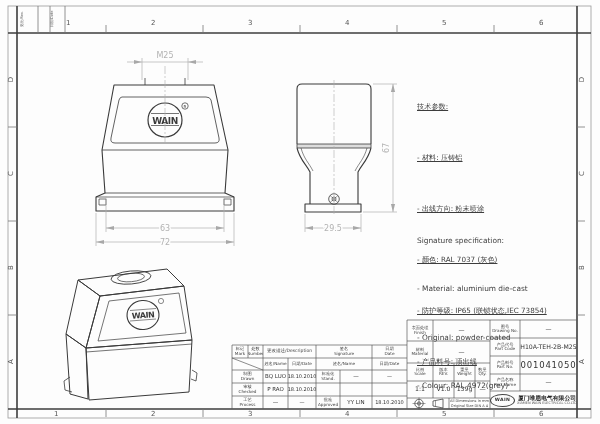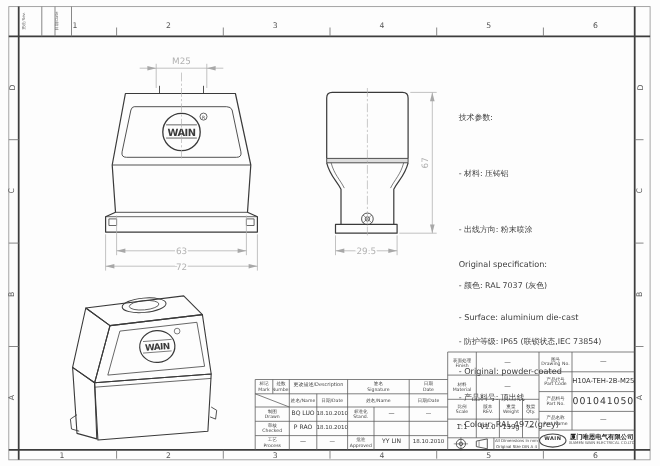--- a/index.html
+++ b/index.html
@@ -4,21 +4,21 @@
 <style>
   html,body{margin:0;padding:0;background:#fff;}
   .page{position:relative;width:600px;height:424px;background:#fdfdfd;
         font-family:"DejaVu Sans",sans-serif;overflow:hidden;}
   svg{position:absolute;left:0;top:0;}
   .zn{position:absolute;font-size:7px;color:#555;line-height:7px;}
   .zl{position:absolute;font-size:7px;color:#555;line-height:7px;transform:rotate(-90deg);}
   .rev{position:absolute;font-size:3.6px;color:#666;transform:rotate(-90deg);transform-origin:center;white-space:nowrap;}
   .spec{position:absolute;color:#3d3d3d;white-space:pre;}
   .spec div{white-space:pre;}
-  .spec-cn div{font-size:7.2px;line-height:13px;}
+  .spec-cn div{font-size:7.2px;line-height:13px;text-decoration:underline;}
   .spec-en div{font-size:7.4px;line-height:10.4px;}
   .cell{position:absolute;display:flex;align-items:center;justify-content:center;
         text-align:center;color:#333;overflow:hidden;line-height:1.05;}
   .stk{flex-direction:column;}.s42{font-size:4.2px;}.s45{font-size:4.5px;}
   .s5{font-size:5px;}.s55{font-size:5.5px;}.s6{font-size:6px;}
   .s62{font-size:6.2px;}.s85{font-size:8.5px;letter-spacing:0.8px;}
   .lbl{color:#444;}
   .oval{border:0.9px solid #444;border-radius:50%;width:23px;height:11px;
         display:flex;align-items:center;justify-content:center;
         font-size:4.6px;font-weight:bold;letter-spacing:0.4px;color:#333;flex:none;}
@@ -234,22 +234,22 @@
     <div>- 材料: 压铸铝</div>
     <div>- 出线方向: 粉末喷涂</div>
     <div>- 颜色: RAL 7037 (灰色)</div>
     <div>- 防护等级: IP65 (联锁状态,IEC 73854)</div>
     <div>- 产品料号: 顶出线</div>
     
     
     
   </div>
   <div class="spec spec-en" style="left:417px;top:198px;">
-    <div>Original specification:</div>
-    <div>- Surface: aluminium die-cast</div>
+    <div>Signature specification:</div>
+    <div>- Material: aluminium die-cast</div>
     <div>- Original: powder-coated</div>
     <div>- Colour: RAL 4972(grey)</div>
     
     
     
     
     
     
     
   </div>

